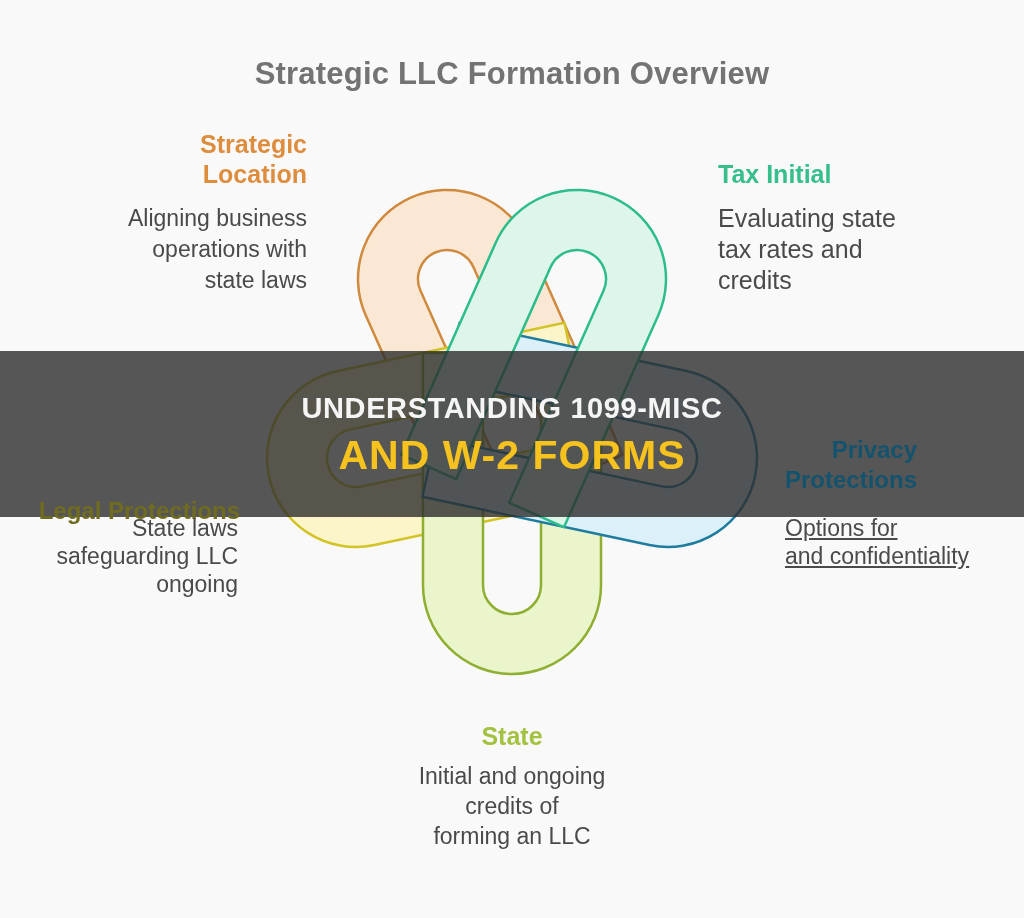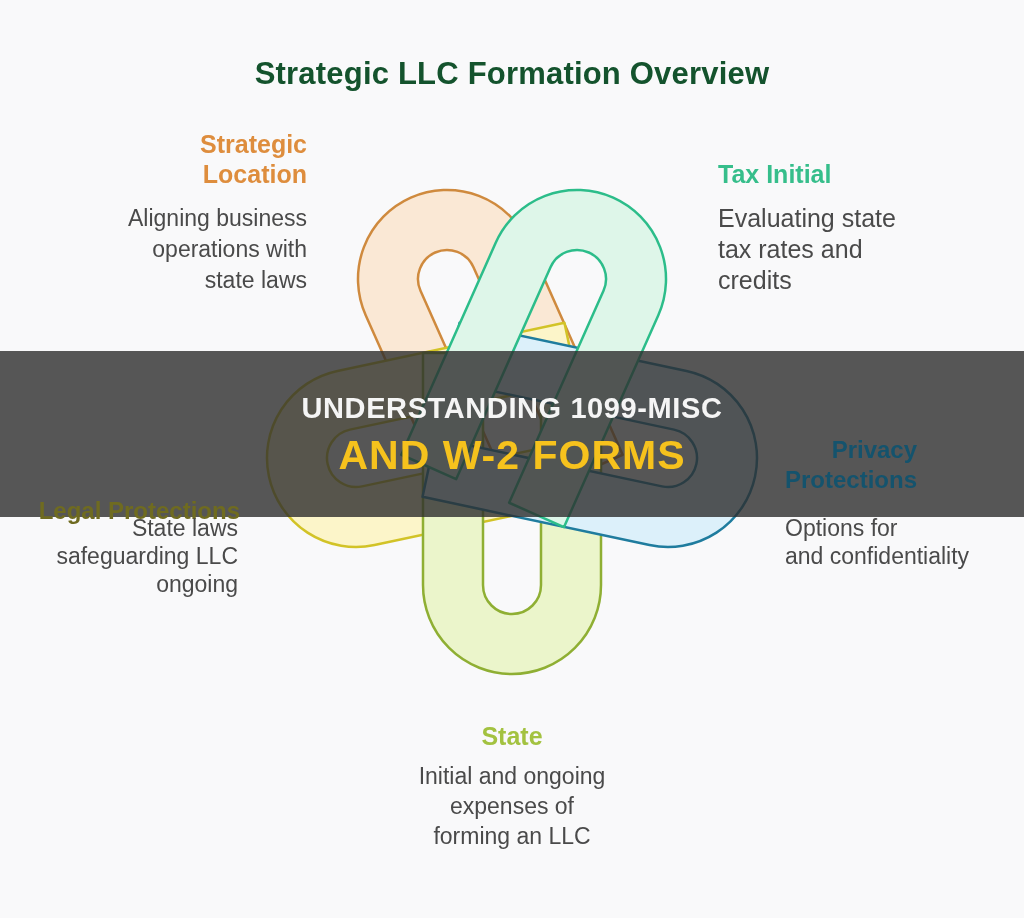--- a/index.html
+++ b/index.html
@@ -6,21 +6,21 @@
   .stage {
     position:relative; width:1024px; height:918px;
     background:#F9F9FA; overflow:hidden;
     font-family:"Liberation Sans", sans-serif;
   }
   .abs { position:absolute; }
   .nowrap { white-space:nowrap; }
 
   .page-title {
     top:56px; left:0; right:0; text-align:center;
-    font-size:31px; font-weight:700; color:#14532d; letter-spacing:0.2px;
+    font-size:31px; font-weight:700; color:#737373; letter-spacing:0.2px;
   }
 
   svg.knot { top:0; left:0; z-index:1; }
 
   .banner {
     top:351px; left:0; width:1024px; height:166px;
     background:rgba(45,45,45,0.80); z-index:2;
   }
   .banner-line1 {
     top:392px; left:0; right:0; text-align:center; z-index:3;
@@ -37,21 +37,21 @@
   .h-strategic { top:129px; right:717px; text-align:right; font-size:25px; }
   .b-strategic { top:203px; right:717px; text-align:right; font-size:23px; line-height:31px; }
 
   .h-tax { top:159px; left:718px; text-align:left; font-size:25px; }
   .b-tax { top:203px; left:718px; text-align:left; font-size:25px; line-height:31px; }
 
   .h-legal { top:464px; right:784px; text-align:right; font-size:24px; }
   .b-legal { top:514px; right:786px; text-align:right; font-size:23px; line-height:28px; }
 
   .h-privacy { top:435px; left:785px; text-align:right; font-size:24px; }
-  .b-privacy { top:514px; left:785px; text-align:left; font-size:23px; line-height:28px; }
+  .b-privacy { top:514px; left:785px; text-align:left; font-size:23px; line-height:28px;text-decoration:underline; }
 
   .h-costs { top:721px; left:0; right:0; text-align:center; font-size:25px; }
   .b-costs { top:761px; left:0; right:0; text-align:center; font-size:23px; line-height:30px; }
 </style>
 </head>
 <body>
 
 <div class="stage">
 
   <svg class="abs knot" width="1024" height="918" viewBox="0 0 1024 918">
@@ -99,17 +99,17 @@
     <div class="nowrap">Protections</div>
   </div>
   <div class="abs sec-body b-privacy">
     <div class="nowrap">Options for</div>
     <div class="nowrap">and confidentiality</div>
   </div>
 
   <div class="abs sec-heading h-costs nowrap" style="color: rgb(163, 194, 64);">State</div>
   <div class="abs sec-body b-costs">
     <div class="nowrap">Initial and ongoing</div>
-    <div class="nowrap">expenses of</div>
+    <div class="nowrap">credits of</div>
     <div class="nowrap">forming an LLC</div>
   </div>
 
 </div>
 
 </body></html>

